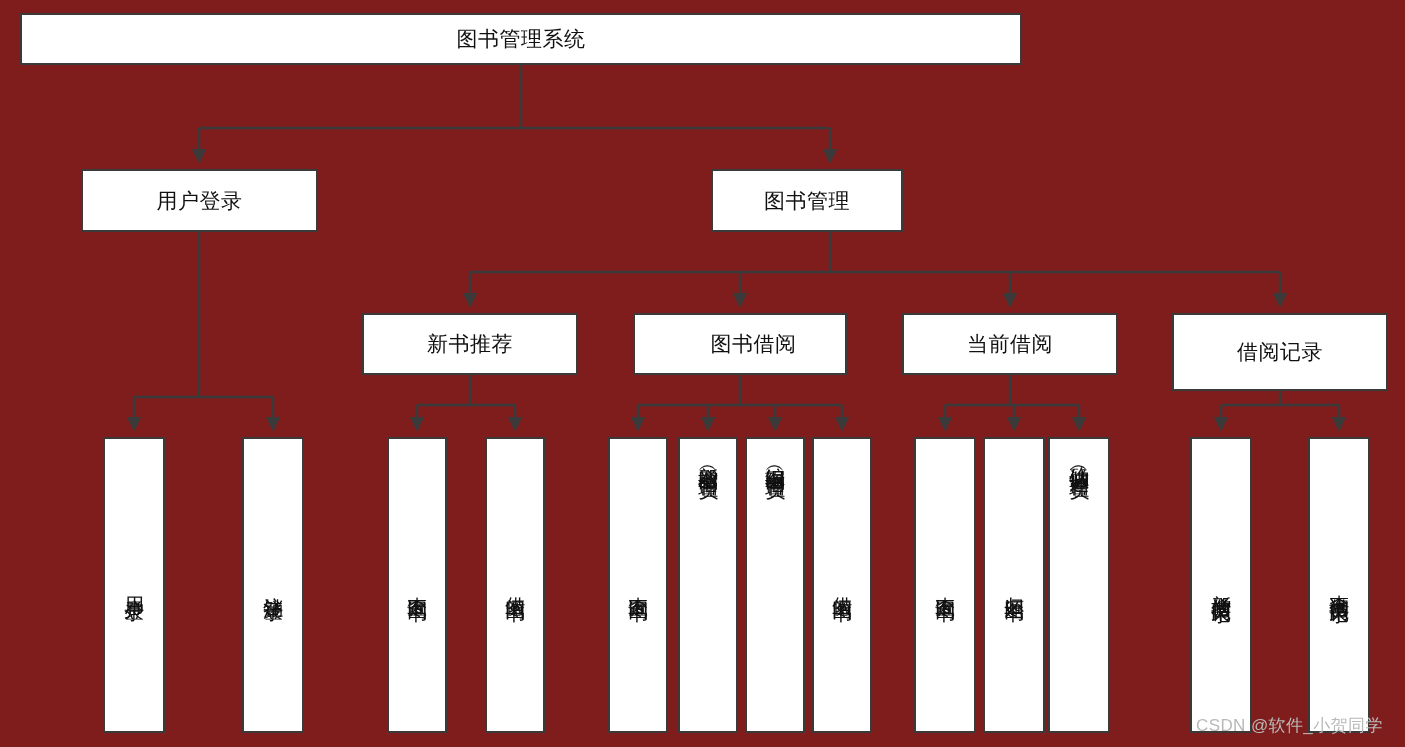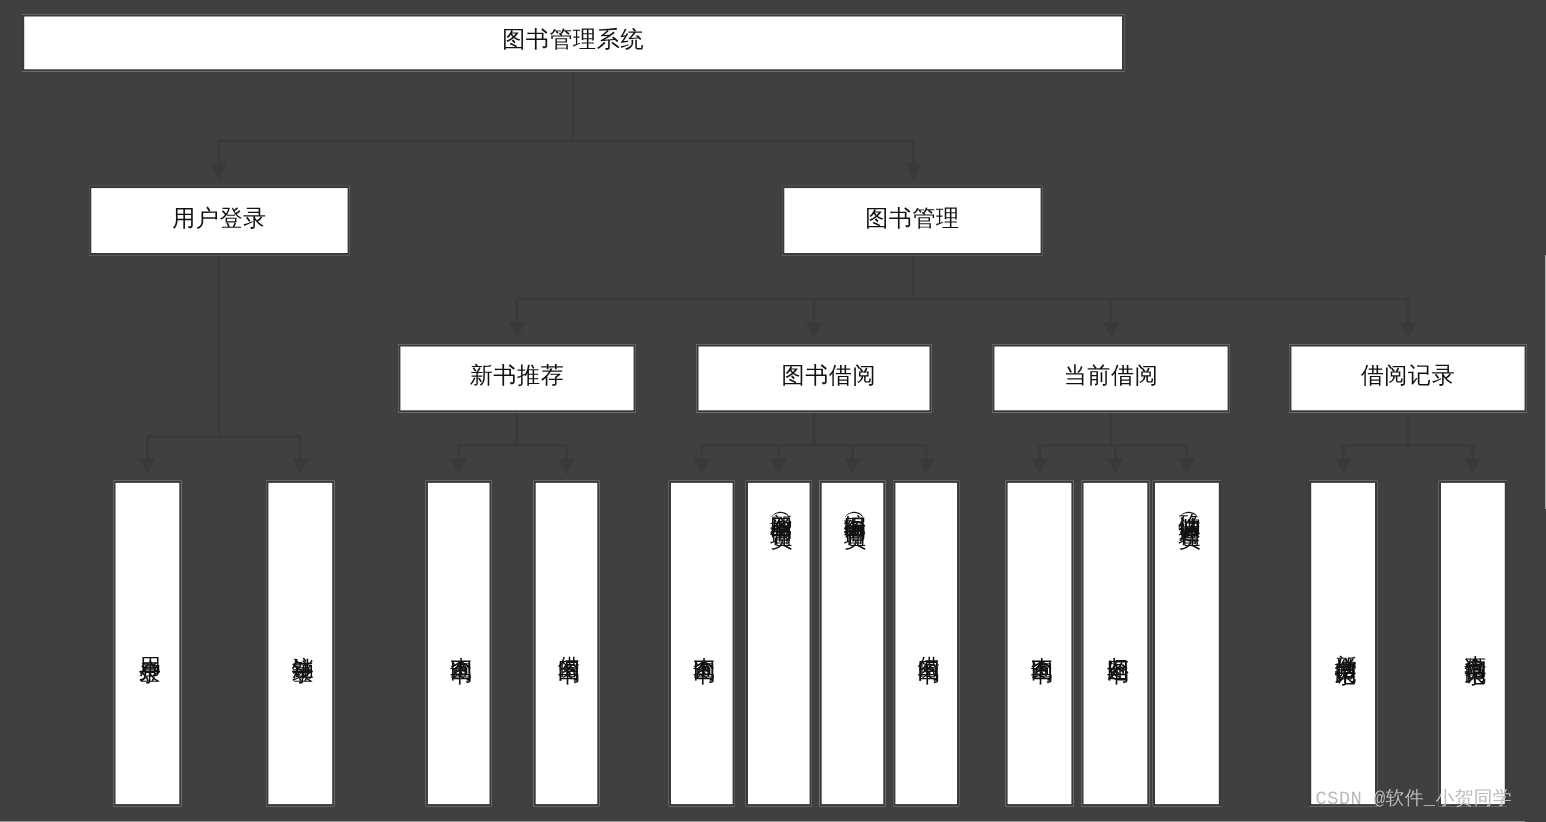--- a/index.html
+++ b/index.html
@@ -7,23 +7,22 @@
     padding: 0;
     background: #ffffff;
   }
   body {
     font-family: "Liberation Sans", "DejaVu Sans", sans-serif;
   }
   #canvas {
     position: relative;
     width: 1405px;
     height: 747px;
-    background: #404040;
+    background: #7f1d1d;
     overflow: hidden;
-    font-family: Liberation Mono, monospace;
   }
   #wires {
     position: absolute;
     left: 0;
     top: 0;
     width: 1405px;
     height: 747px;
     pointer-events: none;
   }
   .node {
@@ -125,34 +124,34 @@
     </g>
   </svg>
 
   <div class="node" style="left:20px; top:13px; width:1002px; height:52px;">
     <span class="node-label">图书管理系统</span>
   </div>
 
   <div class="node" style="left:81px; top:169px; width:237px; height:63px;">
     <span class="node-label">用户登录</span>
   </div>
-  <div class="node" style="left:711px; top:169px; width:237px; height:63px;">
+  <div class="node" style="left:711px; top:169px; width:192px; height:63px;">
     <span class="node-label">图书管理</span>
   </div>
 
   <div class="node" style="left:362px; top:313px; width:216px; height:62px;text-align:center;">
     <span class="node-label">新书推荐</span>
   </div>
   <div class="node" style="left:633px; top:313px; width:214px; height:62px;padding-left:27px;">
     <span class="node-label">图书借阅</span>
   </div>
   <div class="node" style="left:902px; top:313px; width:216px; height:62px;">
     <span class="node-label">当前借阅</span>
   </div>
-  <div class="node" style="left:1172px; top:313px; width:216px; height:62px;">
+  <div class="node" style="left:1172px; top:313px; width:216px; height:78px;">
     <span class="node-label">借阅记录</span>
   </div>
 
   <div class="node leaf centered" style="left:103px; top:437px; width:62px; height:296px;">
     <span class="node-label">用户登录</span>
   </div>
   <div class="node leaf centered" style="left:242px; top:437px; width:62px; height:296px;">
     <span class="node-label">注销登录</span>
   </div>
 

